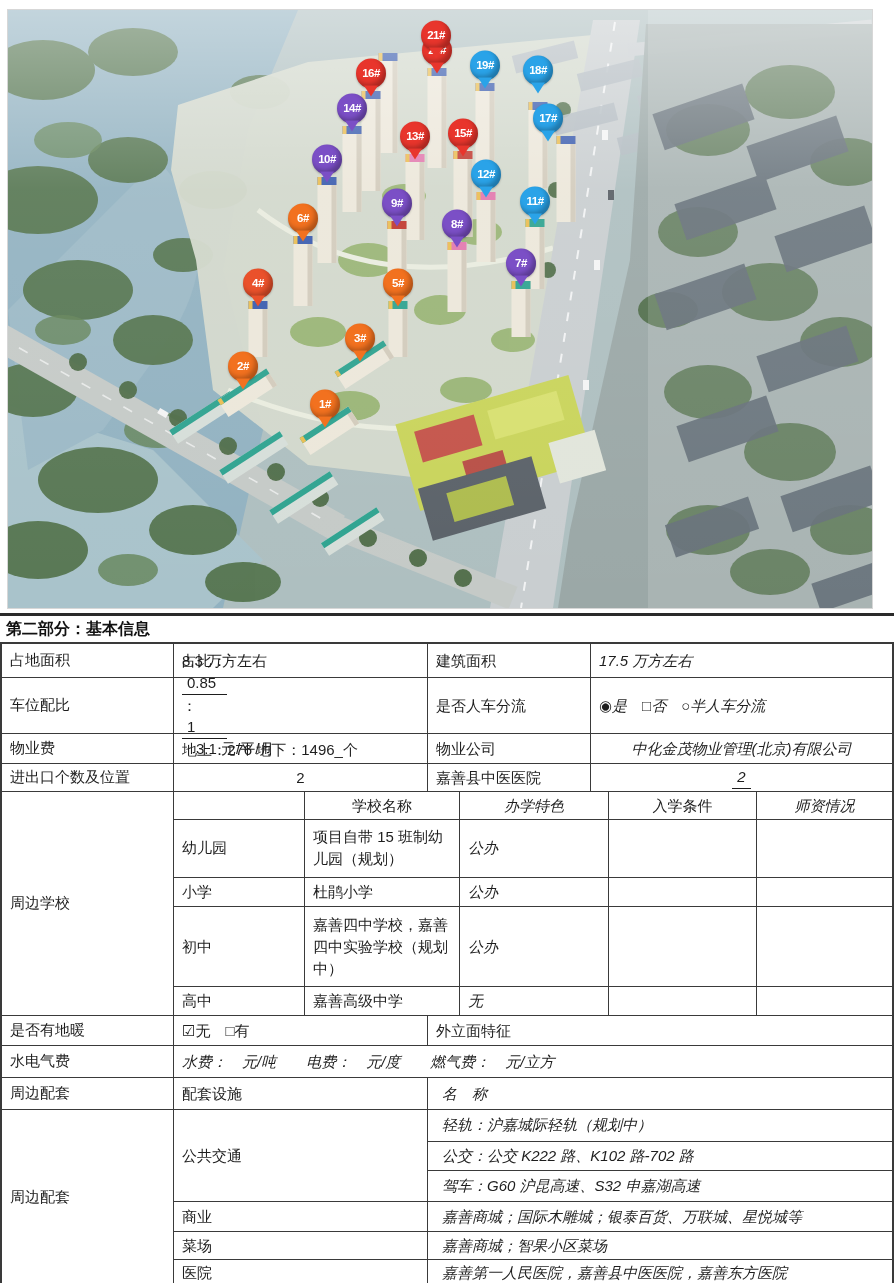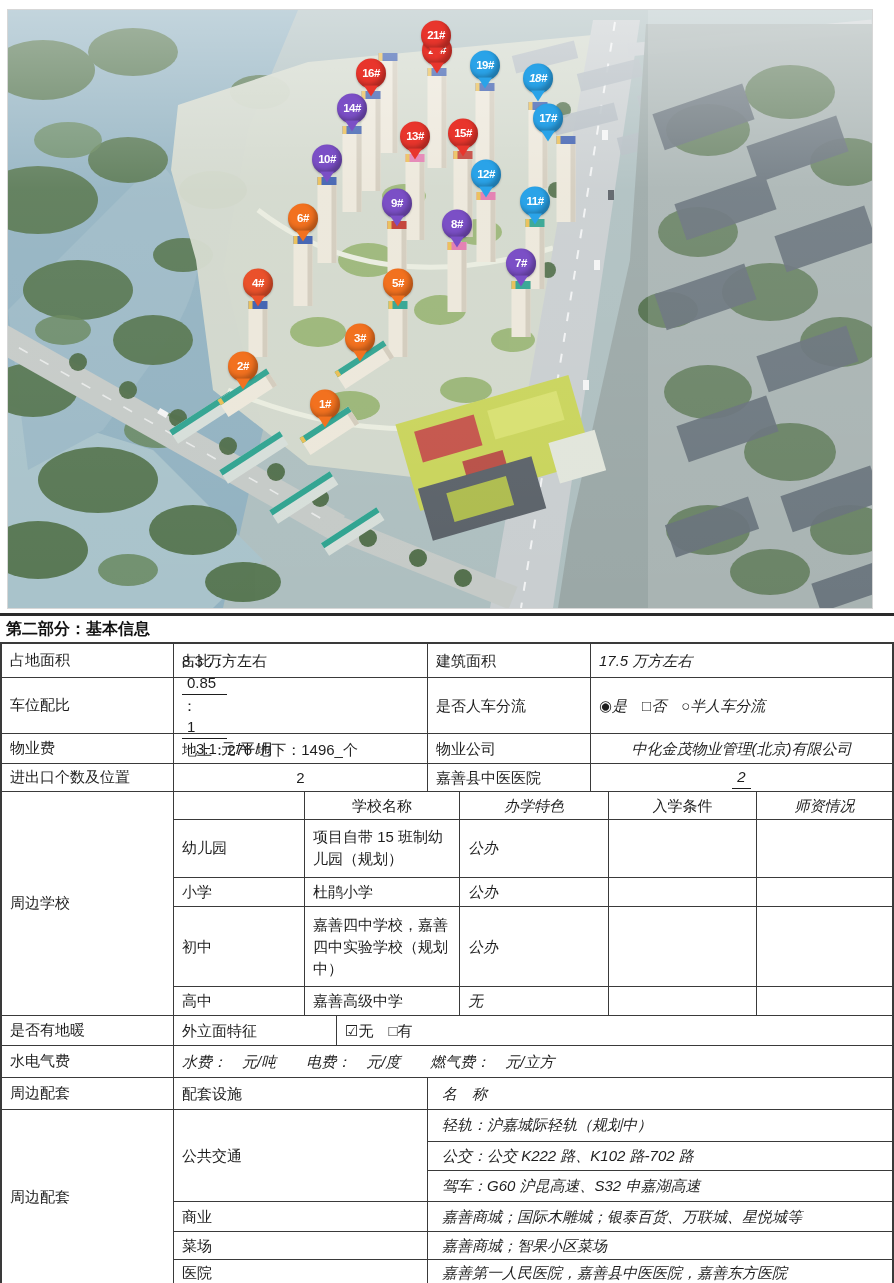--- a/index.html
+++ b/index.html
@@ -340,21 +340,21 @@
         <div class="pin" style="left: 449px; top: 218px; --c: #7b4fc6;">8#</div>
         <div class="pin" style="left: 389px; top: 197px; --c: #7b4fc6;">9#</div>
         <div class="pin" style="left: 319px; top: 153px; --c: #7b4fc6;">10#</div>
         <div class="pin" style="left: 527px; top: 195px; --c: #2aa3e8;">11#</div>
         <div class="pin" style="left: 478px; top: 168px; --c: #2aa3e8;">12#</div>
         <div class="pin" style="left: 407px; top: 130px; --c: #e8352c;">13#</div>
         <div class="pin" style="left: 344px; top: 102px; --c: #7b4fc6;">14#</div>
         <div class="pin" style="left: 455px; top: 127px; --c: #e8352c;">15#</div>
         <div class="pin" style="left: 363px; top: 67px; --c: #e8352c;">16#</div>
         <div class="pin" style="left: 540px; top: 112px; text-align: center; --c: #2aa3e8;">17#</div>
-        <div class="pin" style="left: 530px; top: 72px; font-style: italic; --c: #2aa3e8;">18#</div>
+        <div class="pin" style="left: 530px; top: 64px; --c: #2aa3e8;">18#</div>
         <div class="pin" style="left: 477px; top: 59px; --c: #2aa3e8;">19#</div>
         <div class="pin" style="left: 429px; top: 44px; --c: #e8352c;">20#</div>
         <div class="pin" style="left: 380px; top: 29px; margin-left: 48px; --c: #e8352c;">21#</div>
       </div>
   </div>
 
   <div class="sheet">
     <div class="section-title">第二部分：基本信息</div>
 
     <div class="tbl">
@@ -433,22 +433,22 @@
             <div class="cell w155">嘉善高级中学</div>
             <div class="cell w149">无</div>
             <div class="cell w148"></div>
             <div class="cell grow"></div>
           </div>
         </div>
       </div>
 
       <div class="row" style="height:30px">
         <div class="cell w172">是否有地暖</div>
+        <div class="cell w254">☑无　□有</div>
         <div class="cell w163">外立面特征</div>
-        <div class="cell w254">☑无　□有</div>
       </div>
 
       <div class="row" style="height:32px">
         <div class="cell w172">水电气费</div>
         <div class="cell grow">水费：　元/吨　　电费：　元/度　　燃气费：　元/立方</div>
       </div>
 
       <div class="row" style="height:32px">
         <div class="cell w172">周边配套</div>
         <div class="cell w254">配套设施</div>

